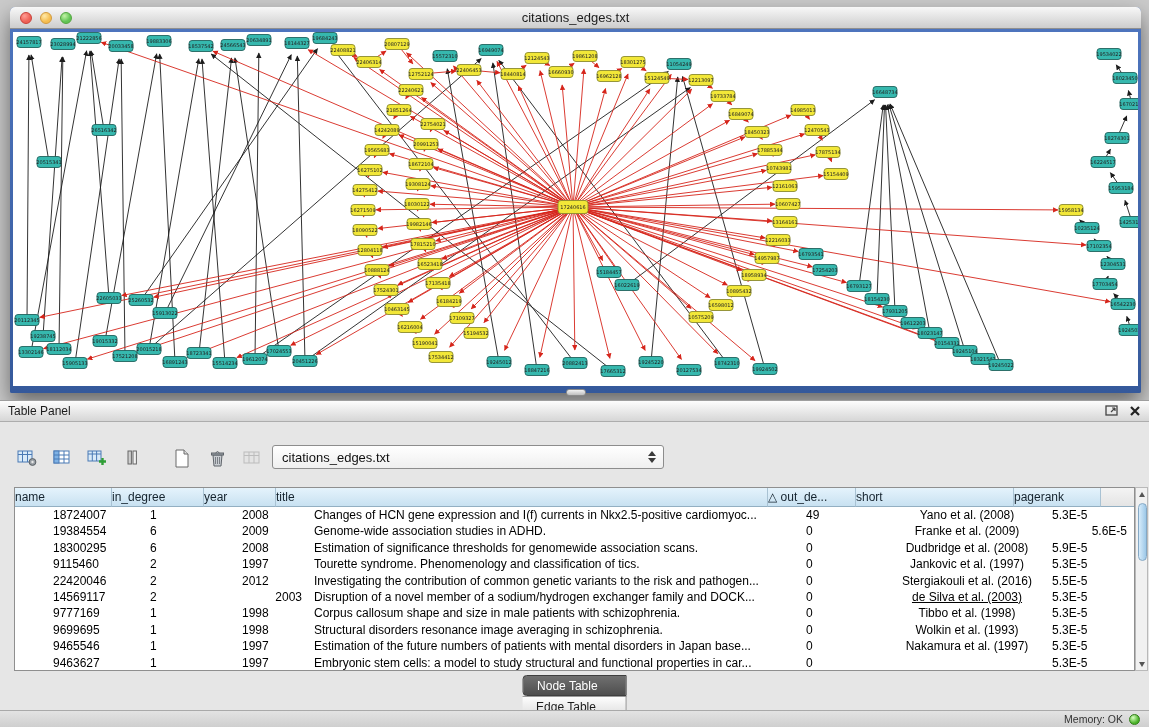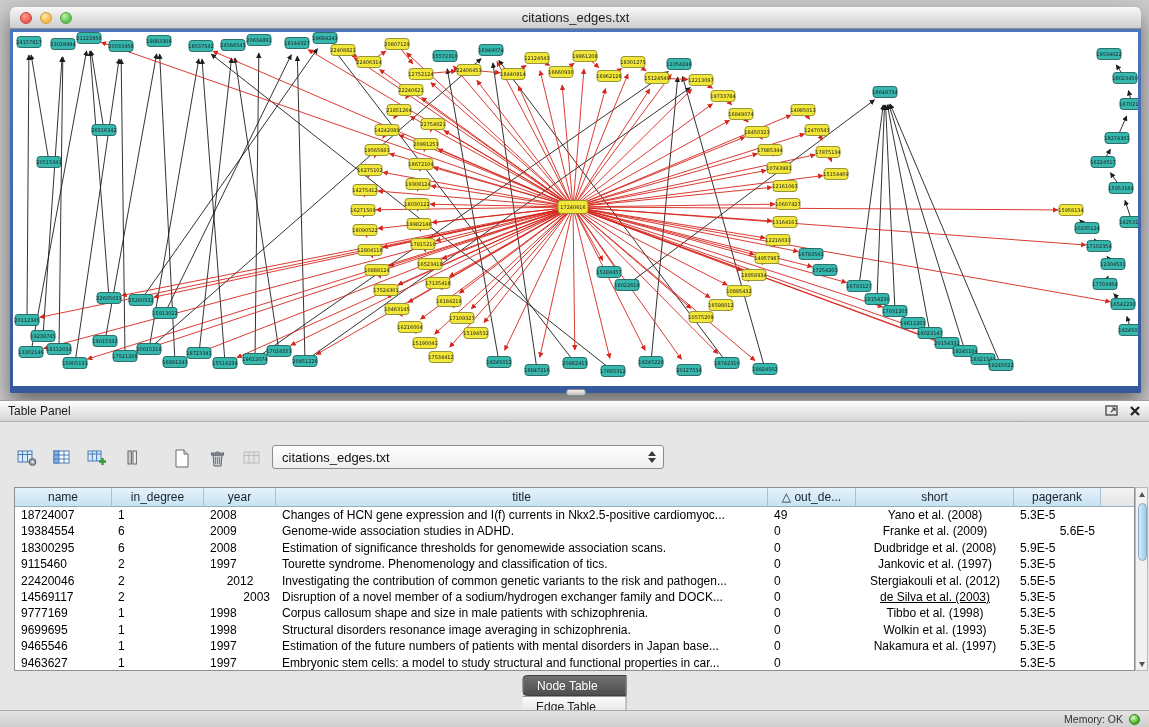--- a/index.html
+++ b/index.html
@@ -59,26 +59,26 @@
     background:linear-gradient(#ffffff,#efefef); border:1px solid #8d8d8d; border-radius:3px;
     display:flex; align-items:center; }
   .combo-text { flex:1; font-size:13px; color:#111; padding-left:9px; }
   .combo-arrows { width:20px; display:flex; flex-direction:column; align-items:center; gap:2px; padding-right:2px; }
   .arr-up { width:0; height:0; border-left:4px solid transparent; border-right:4px solid transparent; border-bottom:5px solid #3a3a3a; }
   .arr-dn { width:0; height:0; border-left:4px solid transparent; border-right:4px solid transparent; border-top:5px solid #3a3a3a; }
 
   .tablebox { position:absolute; left:14px; top:86px; width:1121px; height:184px;
     background:#fff; border:1px solid #8f8f8f; overflow:hidden; }
   .thead { display:flex; height:19px; }
-  .th { font-size:12px; color:#15232e; text-align:center; line-height:18px;
+  .th { font-size:12px; color:#15232e; text-align:left; line-height:18px;
     background:linear-gradient(#e5f3fc,#c8e1f1);
     border-right:1px solid #a9c2d3; border-bottom:1px solid #93afc2;
     overflow:hidden; white-space:nowrap; flex:none; }
   .th.filler { flex:1; background:linear-gradient(#f4f4f4,#e4e4e4); border-right:none; }
-  .tr { display:flex; height:16.4px; }
+  .tr { display:flex; height:16.4px;padding-left:32px; }
   .td { font-size:12px; color:#000; line-height:16px; padding:0 6px;
     overflow:hidden; white-space:nowrap; flex:none; }
 
   .v-scroll { position:absolute; left:1135px; top:86px; width:13px; height:184px;
     background:#f1f1f1; border:1px solid #b9b9b9; }
   .v-thumb { position:absolute; left:1px; top:14px; width:9px; height:58px; margin:0 1px;
     background:linear-gradient(90deg,#d6ebfa,#9dc8e8); border:1px solid #84a8c5; border-radius:5px; }
   .sb-btn { position:absolute; left:0; width:11px; height:12px; display:flex; align-items:center; justify-content:center; }
   .sb-up { top:0; } .sb-dn { bottom:0; }
   .sb-tri-up { width:0;height:0;border-left:3px solid transparent;border-right:3px solid transparent;border-bottom:5px solid #555; }
@@ -956,24 +956,24 @@
           <div class="td" style="width: 92px; text-align: left;">2</div>
           <div class="td" style="width: 72px; text-align: left;">1997</div>
           <div class="td" style="width: 492px; text-align: left;">Tourette syndrome. Phenomenology and classification of tics.</div>
           <div class="td" style="width: 88px; text-align: left;">0</div>
           <div class="td" style="width: 158px; text-align: center;">Jankovic et al. (1997)</div>
           <div class="td" style="width: 87px; text-align: left;">5.3E-5</div>
         </div>
         <div class="tr">
           <div class="td" style="width: 97px; text-align: left;">22420046</div>
           <div class="td" style="width: 92px; text-align: left;">2</div>
-          <div class="td" style="width: 72px; text-align: center;">2012</div>
+          <div class="td" style="width: 72px; text-align: left;">2012</div>
           <div class="td" style="width: 492px; text-align: left;">Investigating the contribution of common genetic variants to the risk and pathogen...</div>
           <div class="td" style="width: 88px; text-align: left;">0</div>
-          <div class="td" style="width: 158px; text-align: center;">Stergiakouli et al. (2012)</div>
+          <div class="td" style="width: 158px; text-align: center;">Stergiakouli et al. (2016)</div>
           <div class="td" style="width: 87px; text-align: left;">5.5E-5</div>
         </div>
         <div class="tr">
           <div class="td" style="width: 97px; text-align: left;">14569117</div>
           <div class="td" style="width: 92px; text-align: left;">2</div>
           <div class="td" style="width: 72px; text-align: right;">2003</div>
           <div class="td" style="width: 492px; text-align: left;">Disruption of a novel member of a sodium/hydrogen exchanger family and DOCK...</div>
           <div class="td" style="width: 88px; text-align: left;">0</div>
           <div class="td" style="width: 158px; text-align: center; text-decoration: underline;">de Silva et al. (2003)</div>
           <div class="td" style="width: 87px; text-align: left;">5.3E-5</div>

